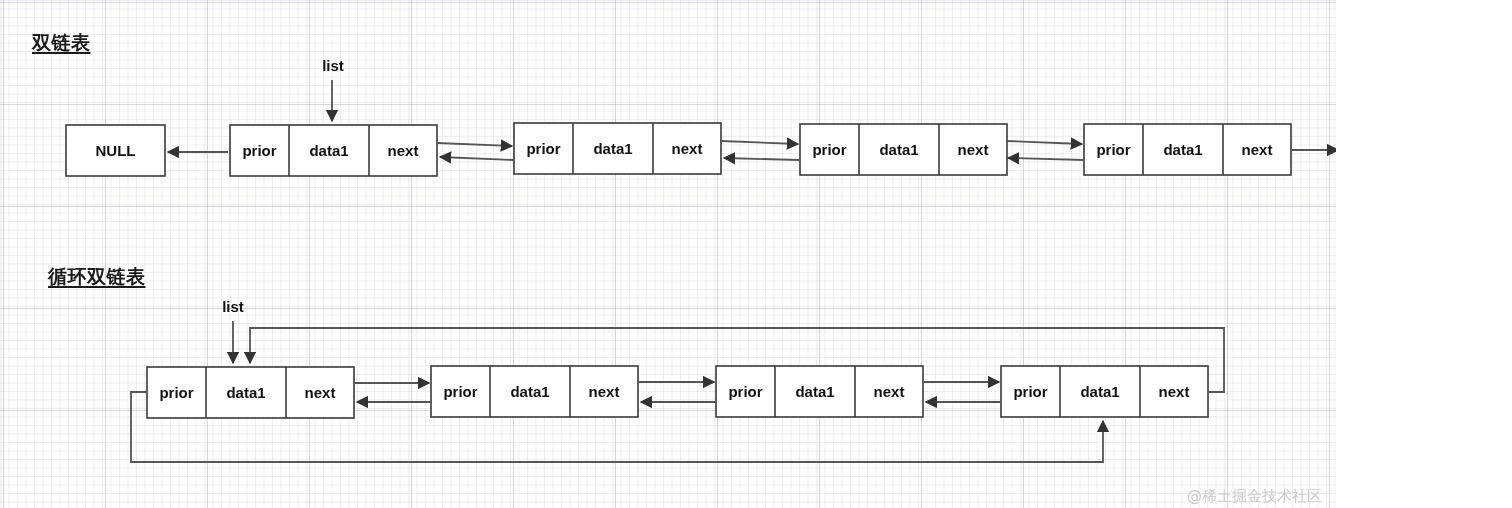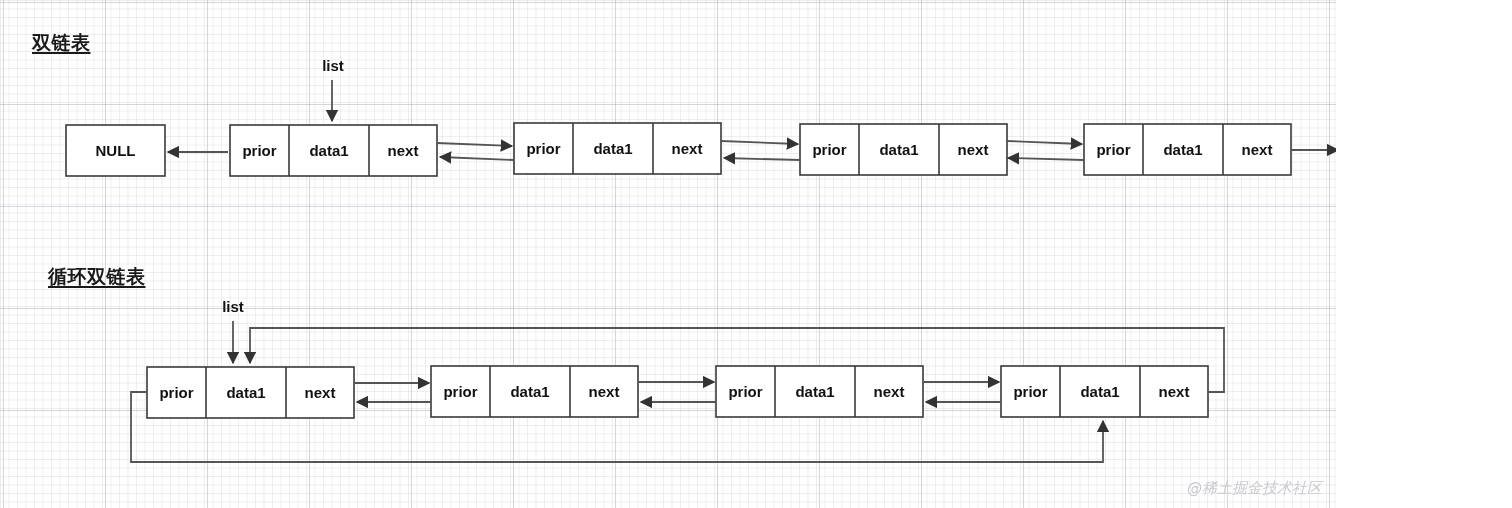--- a/index.html
+++ b/index.html
@@ -44,26 +44,25 @@
     text-decoration-thickness: 2px;
     letter-spacing: 0.5px;
     white-space: nowrap;
     text-shadow: 0 0 1px #ffffff, 1px 0 1px #ffffff;
   }
   #title-1 { left: 32px; top: 30px; }
   #title-2 { left: 32px; top: 264px; margin-left: 16px; }
   .watermark {
     position: absolute;
     right: 14px;
-    bottom: 10px;
+    bottom: 2px;
     font-family: "DejaVu Sans", sans-serif;
     font-size: 15px;
     color: #c9c9cf;
     white-space: nowrap;
-    font-style: italic;
   }
   .node-cell-text {
     font-family: "Liberation Sans", "DejaVu Sans", sans-serif;
     font-size: 15px;
     font-weight: bold;
     fill: #111111;
     text-anchor: middle;
     dominant-baseline: middle;
   }
   .null-text {

